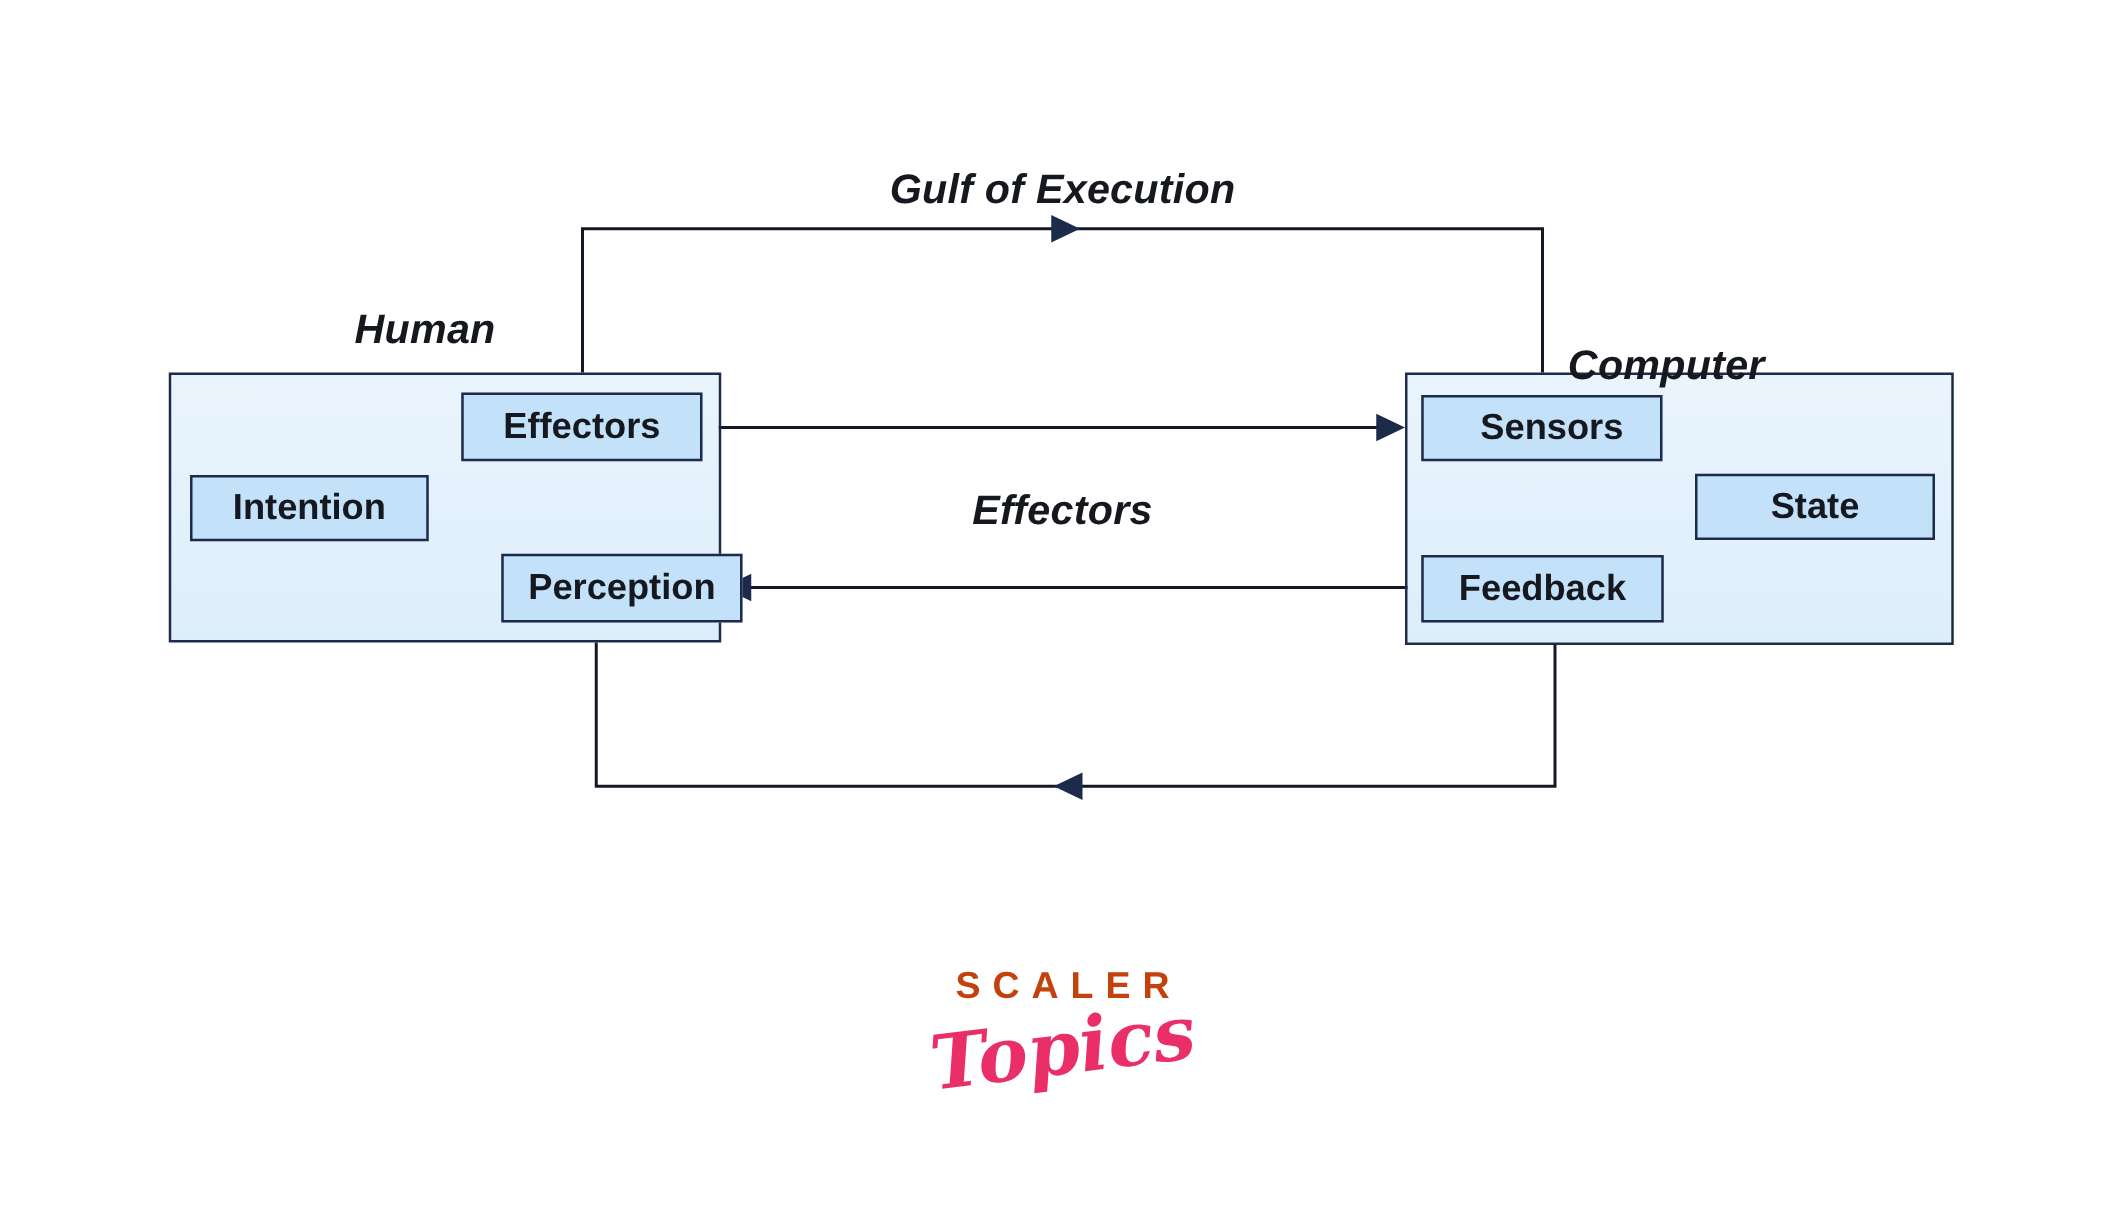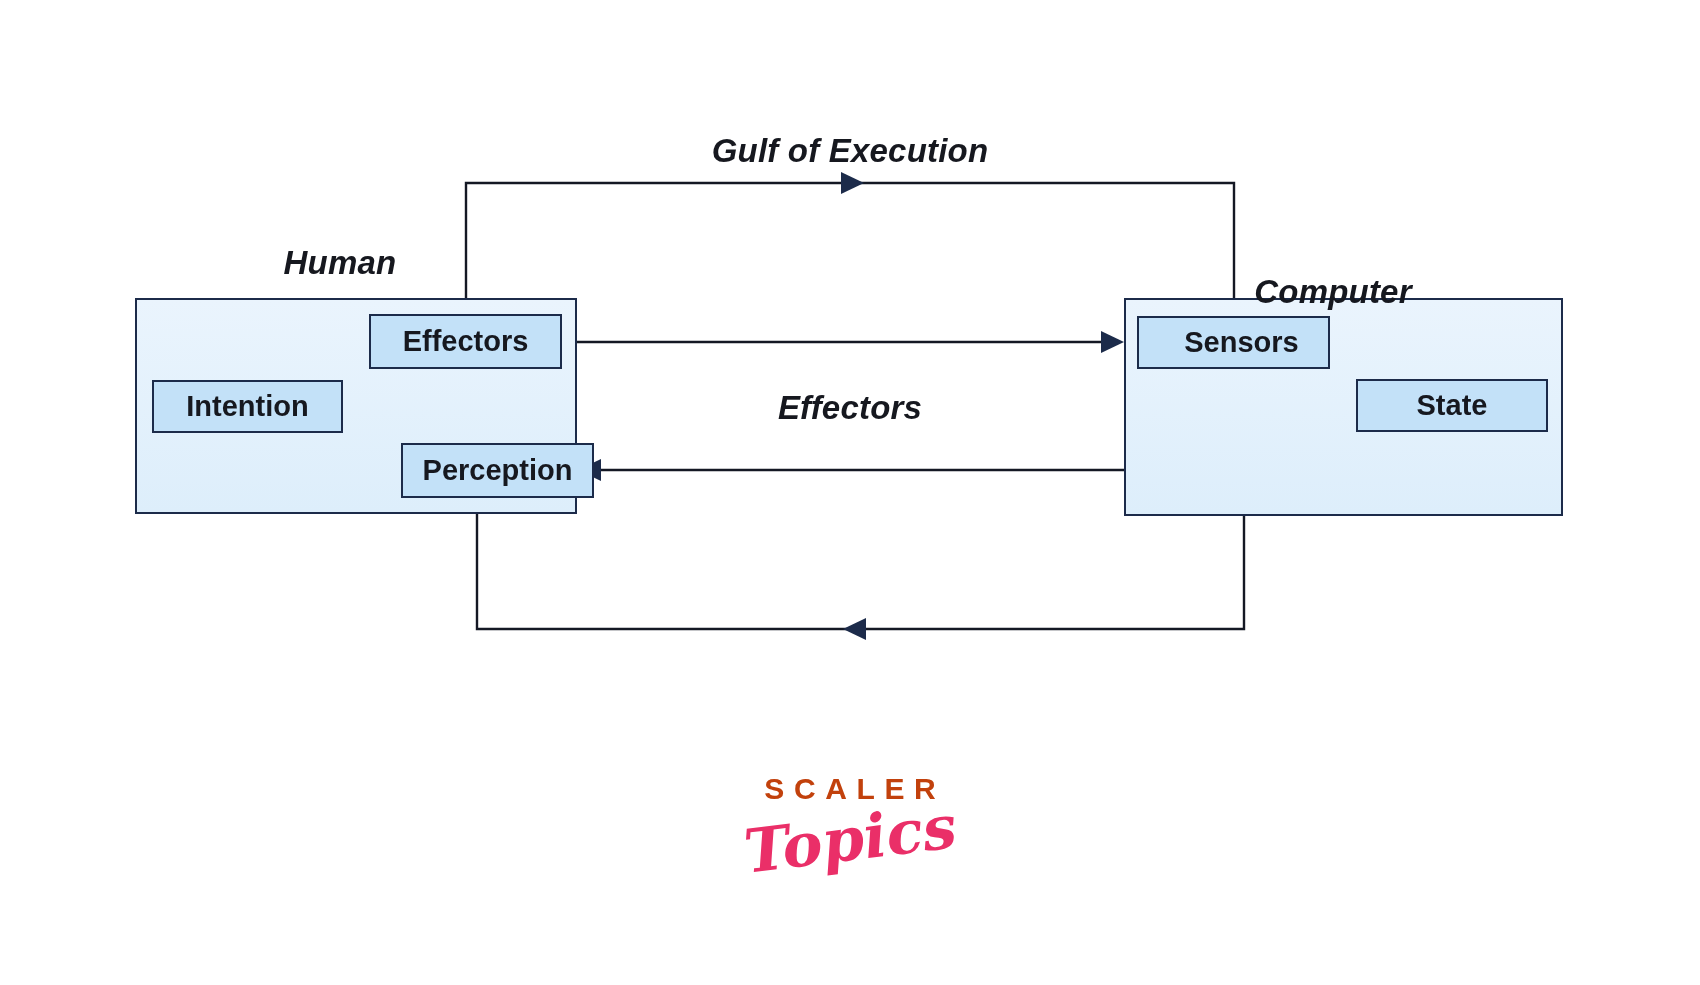--- a/index.html
+++ b/index.html
@@ -79,19 +79,22 @@
   <div class="node" style="left:369px;top:443px;width:193px;height:55px;margin-left:32px;">
     <span>Perception</span>
   </div>
 
   <div class="node" style="left:1137px;top:316px;width:193px;height:53px;padding-left:16px;">
     <span>Sensors</span>
   </div>
   <div class="node" style="left:1356px;top:379px;width:192px;height:53px;justify-content:center;">
     <span>State</span>
   </div>
+  <div class="node" style="left:1137px;top:444px;width:194px;height:54px;">
+    <span>Feedback</span>
+  </div>
 
   <div class="logo">
     <div class="logo-brand">SCALER</div>
     <div><span class="logo-sub">Topics</span></div>
   </div>
 
 </div>
 
 </body></html>

